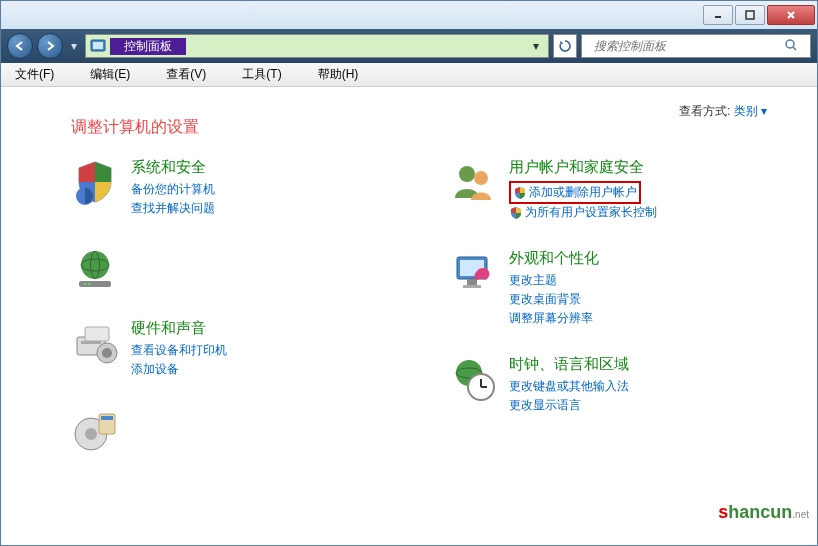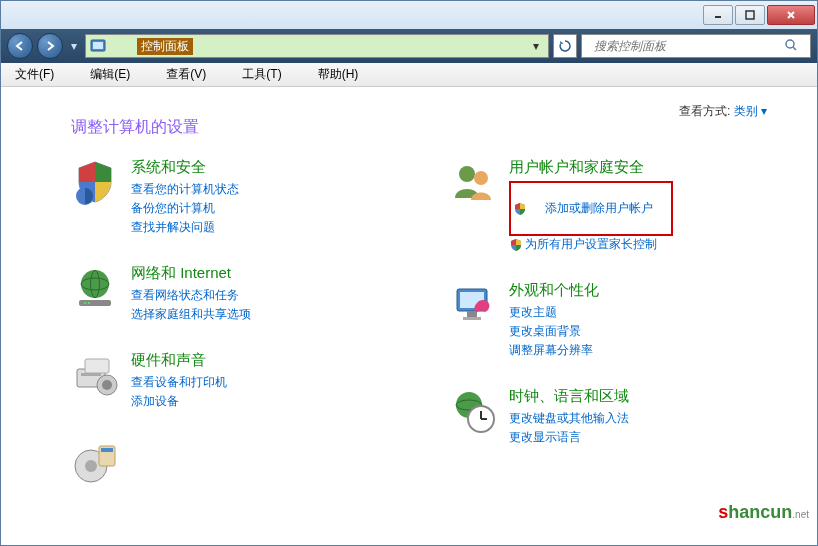--- a/index.html
+++ b/index.html
@@ -6,31 +6,31 @@
 body { font-family: "Microsoft YaHei", "Segoe UI", Tahoma, sans-serif; font-size: 12px; background: #fff; }
 .window { width: 818px; height: 546px; border: 1px solid #5a7ca0; position: relative; background: #fff; }
 .titlebar { height: 28px; background: linear-gradient(to bottom, #e8f0f8, #d4e4f4); display: flex; justify-content: flex-end; align-items: center; padding-right: 2px; }
 .winbtn { width: 30px; height: 20px; margin-left: 2px; display: flex; align-items: center; justify-content: center; border: 1px solid #8a9db0; border-radius: 2px; background: linear-gradient(to bottom, #f0f4f8, #d8e4f0); }
 .winbtn.close { width: 48px; background: linear-gradient(to bottom, #e88080, #c04040); border-color: #a03030; color: #fff; }
 .navbar { height: 34px; background: linear-gradient(to bottom, #3a5a7a, #2a4666); display: flex; align-items: center; padding: 0 6px; gap: 4px; }
 .navbtn { width: 26px; height: 26px; border-radius: 50%; background: radial-gradient(circle at 30% 30%, #6a9acc, #2a5a8a); border: 1px solid #1a3a5a; display: flex; align-items: center; justify-content: center; color: #fff; }
 .navdrop { width: 14px; height: 26px; display: flex; align-items: center; justify-content: center; color: #cde; }
 .addrbar { flex: 1; height: 24px; background: #d4f0c4; border: 1px solid #888; display: flex; align-items: center; padding: 0 4px; gap: 4px; }
 .addr-icon { width: 16px; height: 16px; display: flex; align-items: center; justify-content: center; }
-.addr-text { flex: 1; color: #000; background: #a16207; color: #fff; padding: 0 4px; font-size: 12px; display: inline-block; margin-left: 27px; }
+.addr-text { flex: 1; color: #000; background: #4c1d95; color: #fff; padding: 0 14px; font-size: 12px; display: inline-block; }
 .addr-rest { flex: 1; }
 .addrbar .dropdown { width: 16px; display: flex; align-items: center; justify-content: center; color: #333; }
 .refresh { width: 24px; height: 24px; background: #fff; border: 1px solid #888; display: flex; align-items: center; justify-content: center; color: #2a5a8a; }
 .searchbox { width: 230px; height: 24px; background: #fff; border: 1px solid #888; display: flex; align-items: center; padding: 0 12px; gap: 4px; }
 .searchbox input { border: none; outline: none; flex: 1; font-size: 12px; color: #888; font-style: italic; }
 .search-icon { color: #5a7ca0; }
 .menubar { height: 24px; background: linear-gradient(to bottom, #f8f8f8, #eaeaea); border-bottom: 1px solid #ccc; display: flex; align-items: center; padding: 0 6px; gap: 20px; }
 .menuitem { padding: 2px 8px; font-size: 12px; cursor: default; }
 .content { padding: 30px 50px 10px 70px; position: relative; height: calc(100% - 28px - 34px - 24px); overflow: hidden; }
-.heading { font-size: 16px; color: #8b5cf6; margin-bottom: 20px; }
+.heading { font-size: 16px; color: #ef4444; margin-bottom: 20px; }
 .viewby { position: absolute; right: 50px; top: 16px; font-size: 12px; color: #333; }
 .viewby a { color: #0066cc; text-decoration: none; }
 .grid { display: flex; gap: 60px; }
 .col { flex: 1; display: flex; flex-direction: column; gap: 26px; }
 .category { display: flex; gap: 12px; }
 .caticon { width: 48px; height: 48px; flex-shrink: 0; }
 .catbody { flex: 1; }
 .cattitle { font-size: 15px; color: #118811; margin-bottom: 4px; cursor: pointer; }
 .catlink { display: block; font-size: 12px; color: #0066cc; text-decoration: none; margin-bottom: 2px; cursor: pointer; }
 .catlink.shield { display: flex; align-items: center; gap: 2px; }
@@ -130,41 +130,35 @@
                 <path d="M24 4 L40 10 L40 24 L24 24 Z" fill="#3a8a3a"></path>
                 <path d="M24 24 L40 24 C40 34 32 42 24 44 Z" fill="#e8c040"></path>
                 <path d="M8 10 L24 4 L24 24 L8 24 Z" fill="#d04040"></path>
                 <path d="M8 24 L24 24 L24 44 C16 42 8 34 8 24 Z" fill="#4a7acc"></path>
                 <circle cx="14" cy="38" r="9" fill="#4a7acc"></circle>
                 <path d="M14 30 A8 8 0 0 1 14 46 Z" fill="#2a5a9a"></path>
               </svg>
           </div>
           <div class="catbody">
             <div class="cattitle">系统和安全</div>
-            <a class="catlink">查看您的计算机状态</a>
             <a class="catlink">备份您的计算机</a>
             <a class="catlink">查找并解决问题</a>
           </div>
         </div>
 
         <div class="category">
           <div class="caticon">
             <svg width="48" height="48">
                 <circle cx="24" cy="20" r="14" fill="#4a9a4a"></circle>
                 <ellipse cx="24" cy="20" rx="14" ry="6" fill="none" stroke="#2a6a2a"></ellipse>
                 <path d="M24 6 C18 10 18 30 24 34 C30 30 30 10 24 6" fill="none" stroke="#2a6a2a"></path>
                 <rect x="8" y="36" width="32" height="6" rx="2" fill="#888"></rect>
                 <circle cx="14" cy="39" r="1" fill="#4f4"></circle>
                 <circle cx="18" cy="39" r="1" fill="#4f4"></circle>
               </svg>
-          </div>
-          <div class="catbody">
-            <div class="cattitle">网络和 Internet</div>
-            <a class="catlink">查看网络状态和任务</a>
-            <a class="catlink">选择家庭组和共享选项</a>
           </div>
         </div>
 
         <div class="category">
           <div class="caticon">
             <svg width="48" height="48">
                 <rect x="6" y="18" width="28" height="18" rx="2" fill="#ddd" stroke="#888"></rect>
                 <rect x="10" y="22" width="20" height="3" fill="#aaa"></rect>
                 <circle cx="36" cy="34" r="10" fill="#ccc" stroke="#888"></circle>
                 <circle cx="36" cy="34" r="5" fill="#888"></circle>
@@ -204,21 +198,21 @@
           </div>
           <div class="catbody">
             <div class="cattitle">用户帐户和家庭安全</div>
             <span class="redbox">
               <span class="shield-icon"><svg width="14" height="14">
                     <path d="M7 1 L12 3 L12 7 C12 10 10 12 7 13 C4 12 2 10 2 7 L2 3 Z" fill="#4a8acc"></path>
                     <path d="M7 1 L12 3 L12 7 L7 7 Z" fill="#e8c040"></path>
                     <path d="M2 3 L7 1 L7 7 L2 7 Z" fill="#d04040"></path>
                     <path d="M7 7 L12 7 C12 10 10 12 7 13 Z" fill="#3a8a3a"></path>
                   </svg></span>
-              <a class="catlink shield" style="margin:16px">添加或删除用户帐户</a>
+              <a class="catlink shield" style="margin:0">添加或删除用户帐户</a>
             </span>
             <a class="catlink shield">
               <span class="shield-icon"><svg width="14" height="14">
                     <path d="M7 1 L12 3 L12 7 C12 10 10 12 7 13 C4 12 2 10 2 7 L2 3 Z" fill="#4a8acc"></path>
                     <path d="M7 1 L12 3 L12 7 L7 7 Z" fill="#e8c040"></path>
                     <path d="M2 3 L7 1 L7 7 L2 7 Z" fill="#d04040"></path>
                     <path d="M7 7 L12 7 C12 10 10 12 7 13 Z" fill="#3a8a3a"></path>
                   </svg></span>
               <span>为所有用户设置家长控制</span>
             </a>

